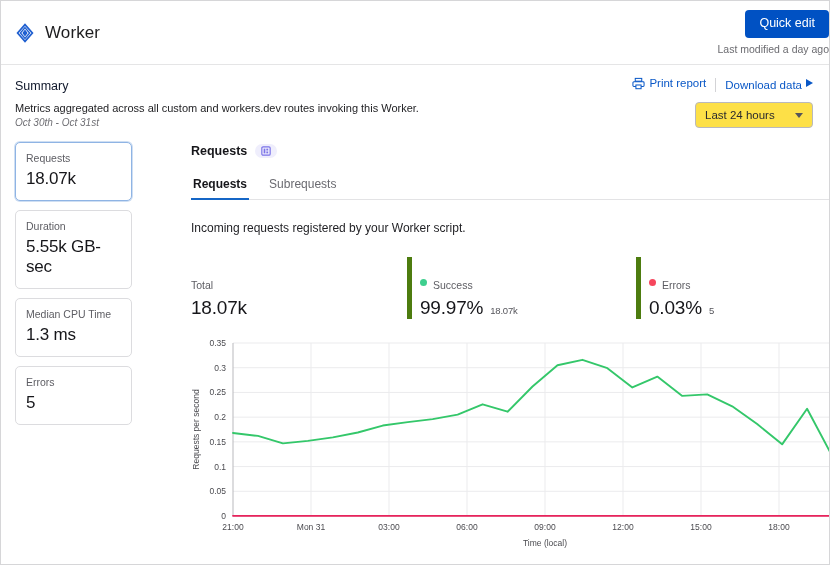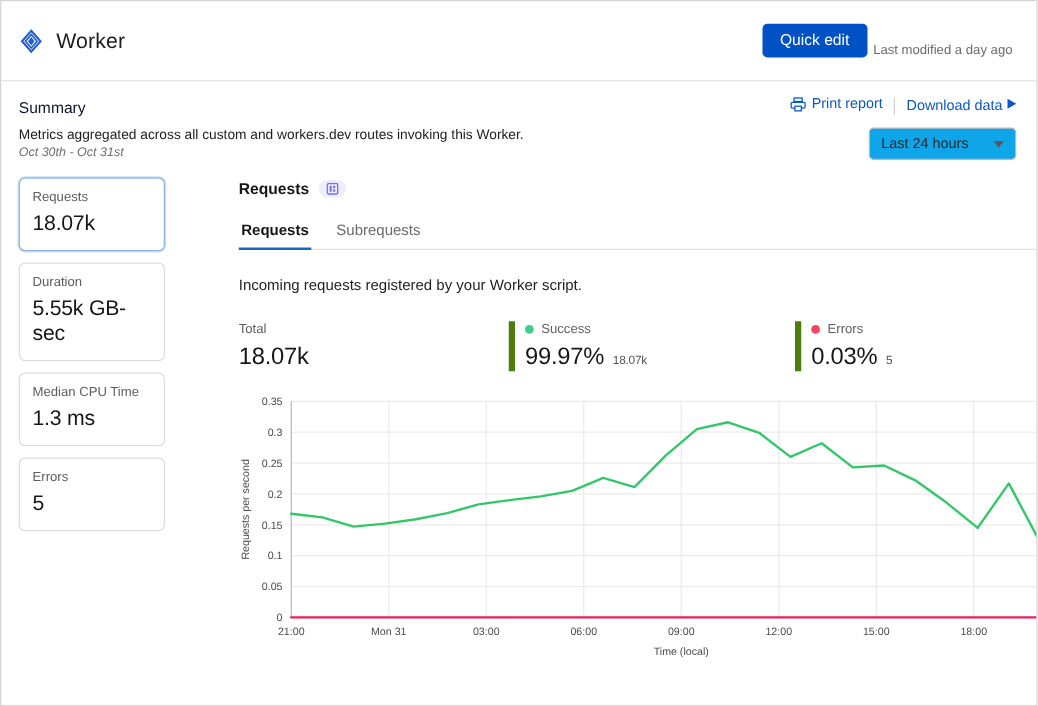--- a/index.html
+++ b/index.html
@@ -14,30 +14,30 @@
     background: #ffffff;
     border: 1px solid #d6d6d8;
     overflow: hidden;
   }
 
   
   .titlebar {
     height: 64px;
     border-bottom: 1px solid #e5e5e6;
     display: flex; align-items: center;
-    padding: 0 19px 0 14px;
+    padding: 0 0 0 14px;
     position: relative;
   }
   .brand { display: flex; align-items: center; gap: 10px; }
   .brand-icon { width: 20px; height: 20px; display: block; }
   .brand-title {
     font-size: 17px; color: #1d1d1f; letter-spacing: .1px;
   }
   .titlebar-right {
-    margin-left: auto; display: flex; flex-direction: row;
+    margin-left: auto; display: flex; flex-direction: column;
     align-items: flex-end; gap: 5px;
   }
   .btn-primary {
     background: #0051c3; color: #fff;
     border: none; border-radius: 4px;
     font-size: 12.5px; font-family: inherit;
     padding: 7px 14px; cursor: pointer; line-height: 1.1;
   }
   .last-modified { font-size: 10.5px; color: #6b6b70; }
 
@@ -63,21 +63,21 @@
   .play-tri {
     width: 0; height: 0; display:inline-block;
     border-left: 7px solid #0a58c7;
     border-top: 4.5px solid transparent;
     border-bottom: 4.5px solid transparent;
   }
   .select-box {
     position: absolute; right: 16px; top: 37px;
     width: 118px; height: 26px;
     border: 1px solid #b9b9bd; border-radius: 4px;
-    background: #0ea5e9; display: flex; align-items: center;
+    background: #fde047; display: flex; align-items: center;
     padding: 0 9px; font-size: 11.5px; color: #2a2a2e; cursor: pointer;
   }
   .caret {
     margin-left: auto; width: 0; height: 0;
     border-left: 4px solid transparent; border-right: 4px solid transparent;
     border-top: 5px solid #55555b;
   }
 
   
   .body { display: flex; padding: 0 0 0 14px; gap: 35px; }
@@ -112,22 +112,22 @@
   .tab.active { color: #16161a; font-weight: bold; border-bottom-color: #1566c6; }
 
   .panel-desc { font-size: 12px; color: #1f1f23; margin-top: 21px; }
 
   .stats {
     display: flex; margin-top: 22px;
   }
   .stat { flex: 1 1 0; padding-left: 0; }
   .stat + .stat { border-left: 5px solid #4d7c0f; padding-left: 8px; }
   .stat-head {
-    display: flex; align-items: center; gap: 6px;
-    font-size: 10.5px; color: #5d5d63;
+    display: flex; align-items: flex-start; gap: 6px;
+    font-size: 10.5px; color: #5d5d63; margin-top: 22px;
   }
   .dot { width: 7px; height: 7px; border-radius: 50%; display: inline-block; }
   .stat-value {
     margin-top: 6px; font-size: 19px; color: #16161a;
     display: flex; align-items: baseline; gap: 7px; letter-spacing: -.2px;
   }
   .stat-sub { font-size: 9.5px; color: #55555b; }
 
   
   .chart-wrap { margin-top: 14px; margin-left: -6px; }

